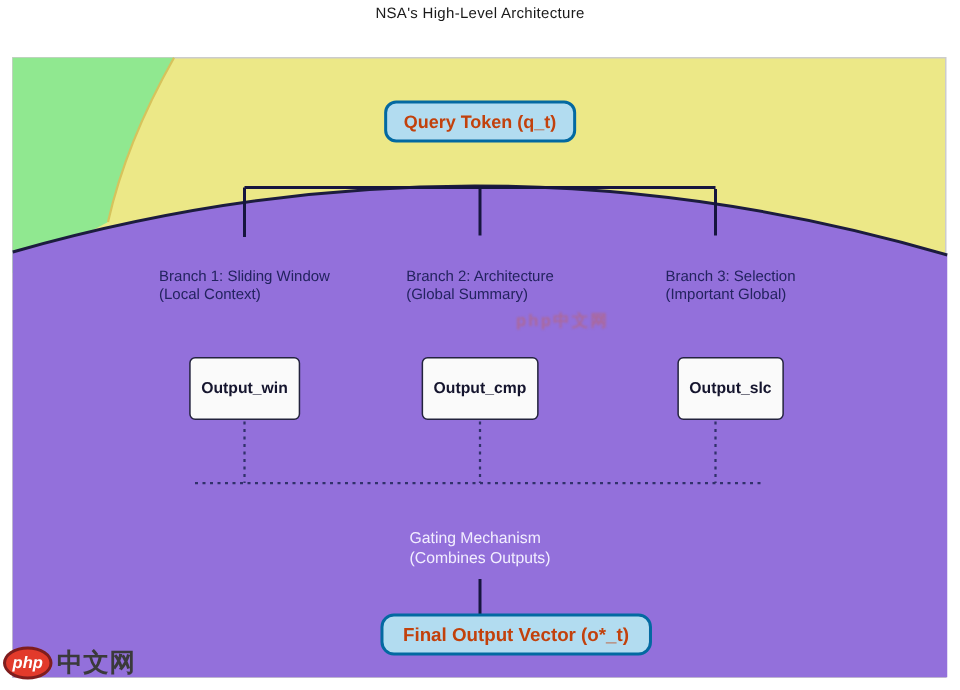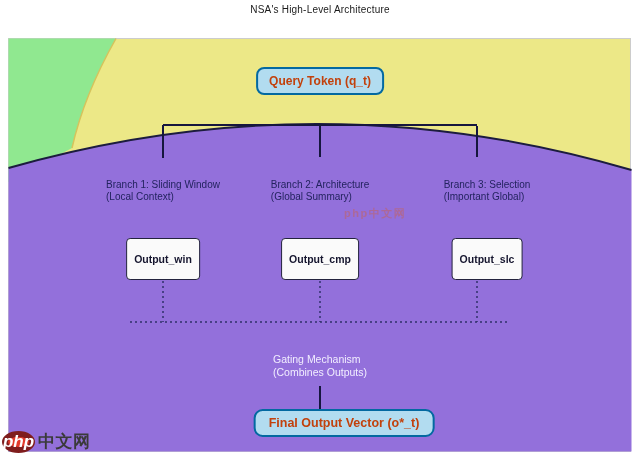--- a/index.html
+++ b/index.html
@@ -52,21 +52,21 @@
     position: absolute; left: 344px; top: 206px; font-size: 11px;
     letter-spacing: 1.5px; color: rgba(205, 95, 70, 0.45);
     filter: blur(0.7px); font-weight: bold;
   }
   .footer-logo {
     position: absolute; left: 2px; top: 430px; display: flex;
     align-items: center; gap: 3px;
   }
   .logo-badge {
     width: 33px; height: 22px; background: #e23a2b; border-radius: 50%;
-    border: 6px solid #7f1d1d; color: #ffffff; font-size: 17px; font-weight: bold;
+    border: 2px solid #7f1d1d; color: #ffffff; font-size: 11px; font-weight: bold;
     font-style: italic; display: flex; align-items: center; justify-content: center;
   }
   .logo-text {
     font-size: 17px; font-weight: bold; color: #3a3a3a; letter-spacing: 0.5px;
   }
 </style>
 </head>
 <body>
 
 <div class="canvas">

